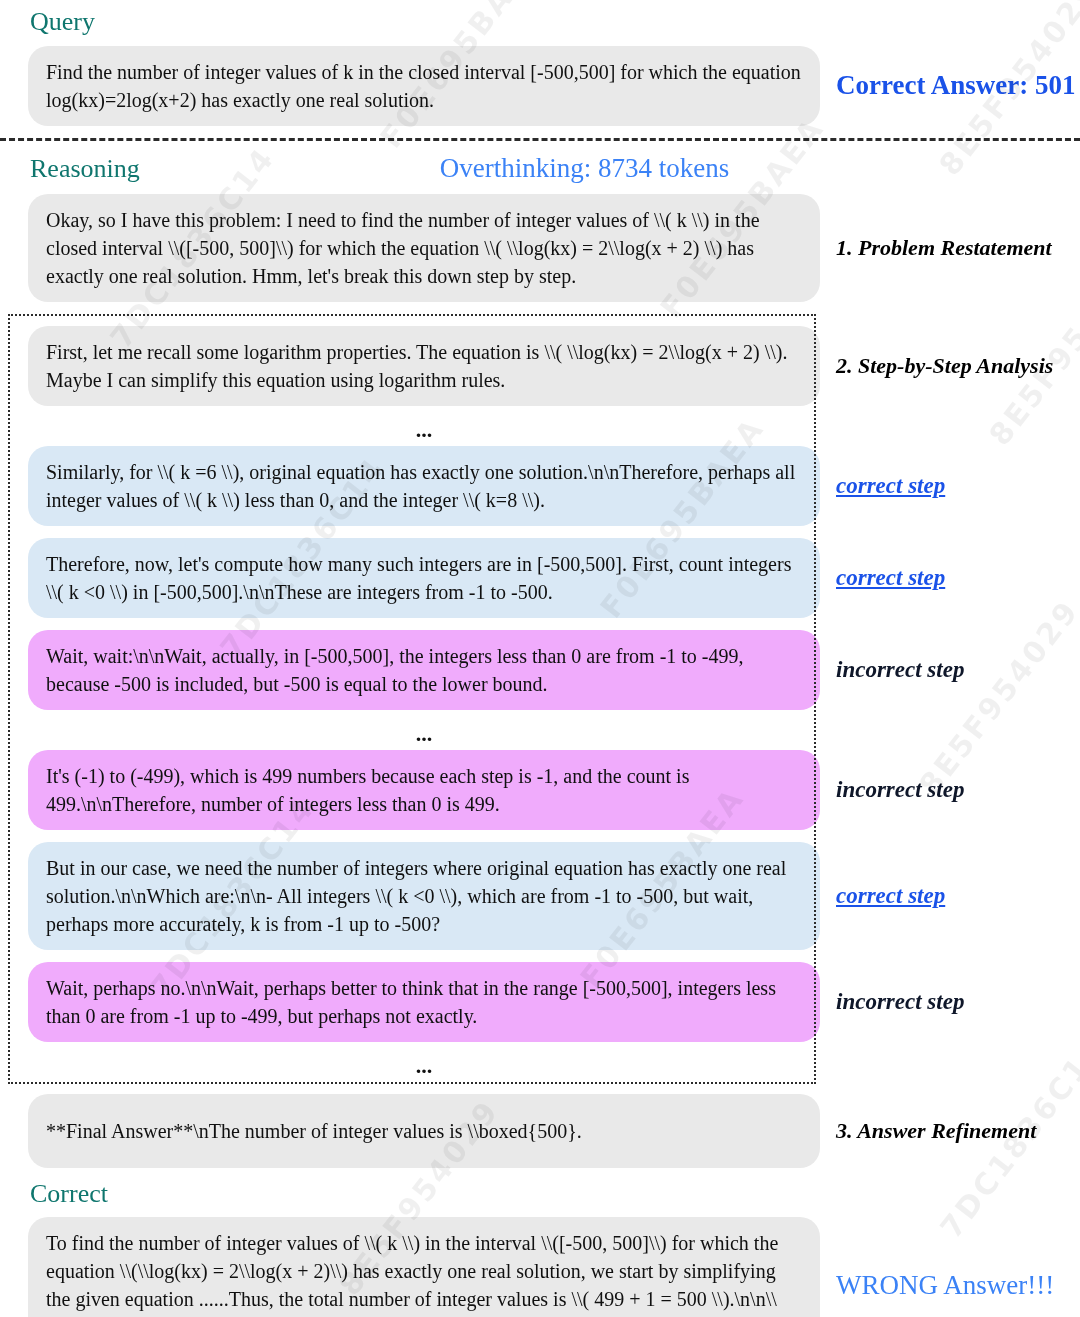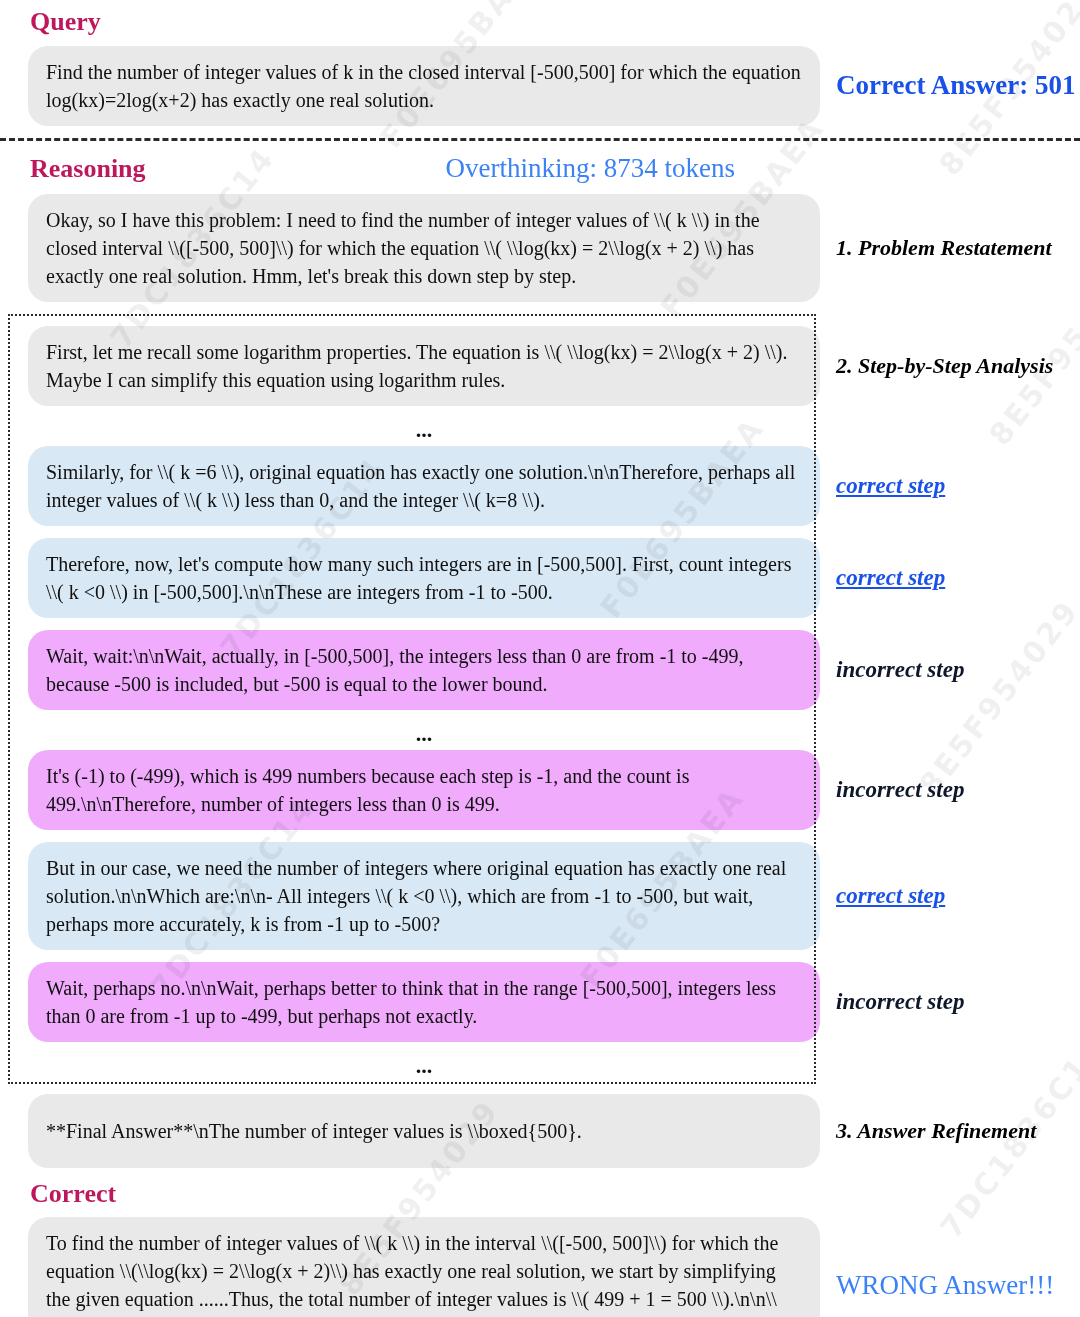--- a/index.html
+++ b/index.html
@@ -4,21 +4,21 @@
 <style>
   html,body{margin:0;padding:0;}
   body{
     width:1080px;height:1317px;overflow:hidden;position:relative;
     background:#ffffff;
     font-family:"Liberation Serif","DejaVu Serif",serif;
     color:#111;
   }
   .page{position:relative;z-index:1;padding-top:8px;}
 
-  h2.sec{font-size:26px;line-height:1.1;font-weight:700;margin:0 0 9px 30px;color:#be185d;}
+  h2.sec{font-size:26px;line-height:1.1;font-weight:400;margin:0 0 9px 30px;color:#0f766e;}
 
   .row{display:flex;align-items:center;margin-bottom:12px;justify-content:center;}
   .bubble{
     box-sizing:border-box;width:792px;margin-left:28px;
     border-radius:20px;padding:12px 18px;
     font-size:20px;line-height:1.4;color:#101010;
   }
   .gray{background:#e9e9e9;}
   .blue{background:#d9e8f5;}
   .pink{background:#f0abfc;}

